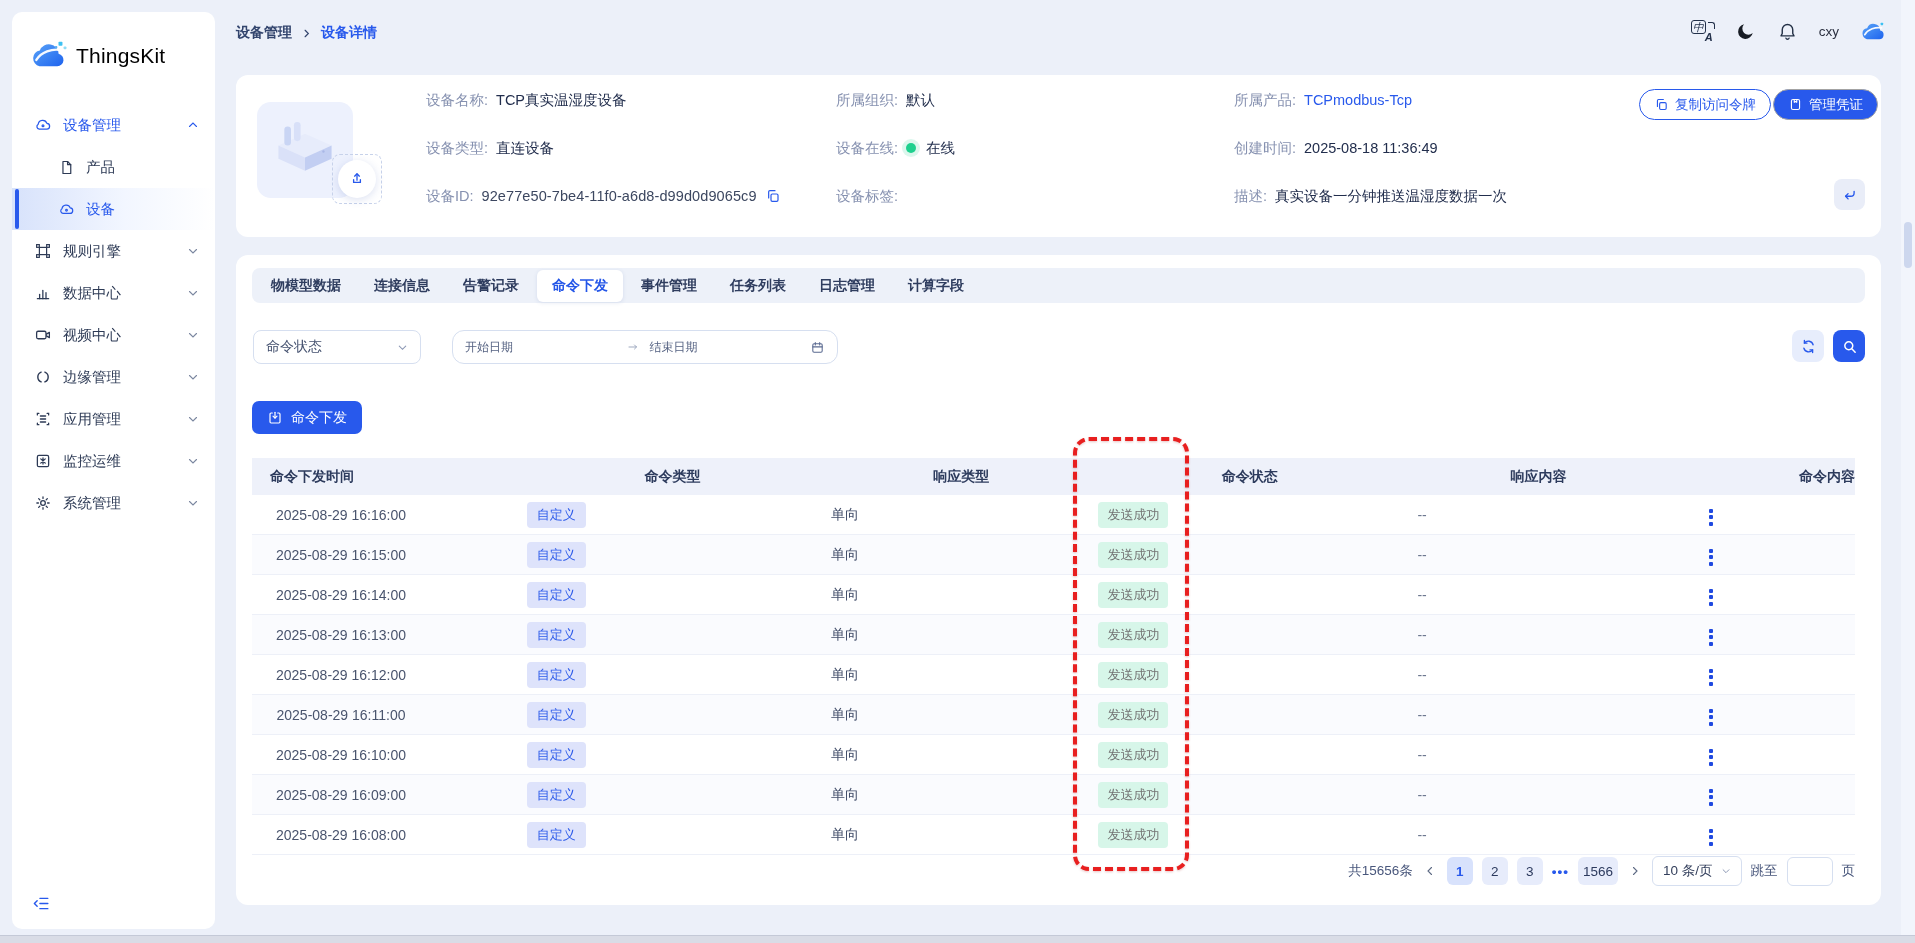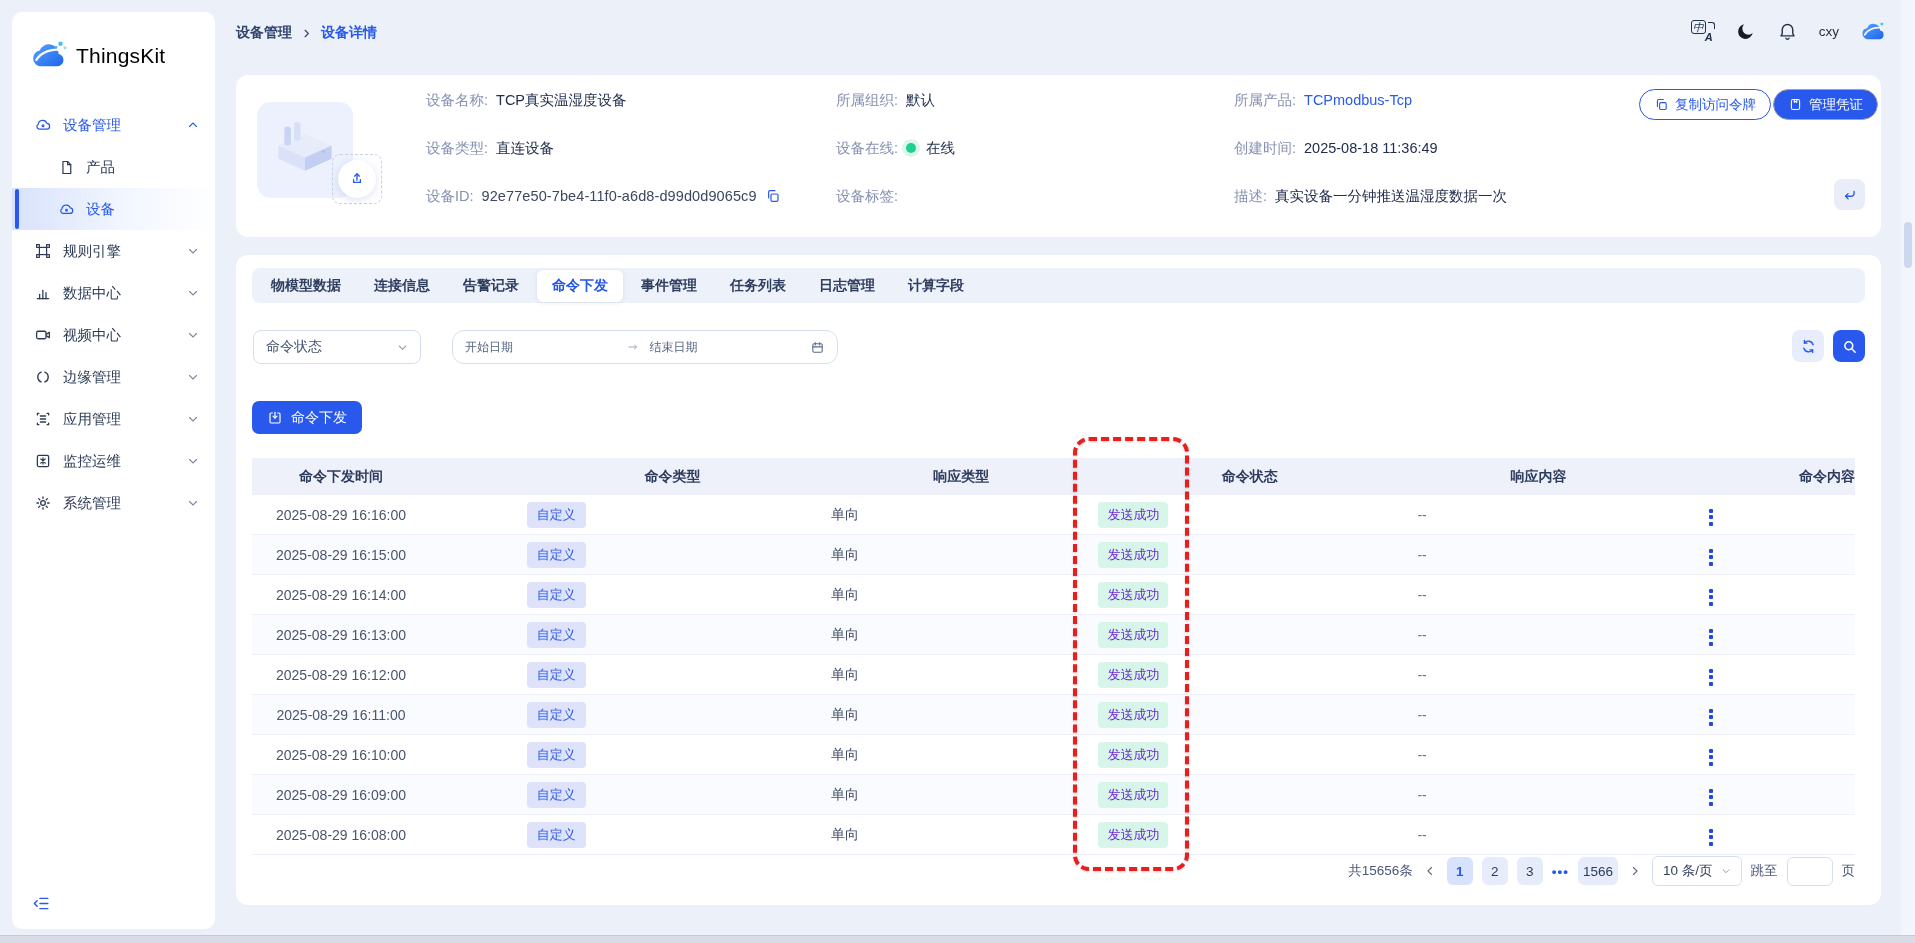--- a/index.html
+++ b/index.html
@@ -67,27 +67,27 @@
   .icon-btn.refresh{left:1556px;background:#e7edfc;color:#2859ec}
   .icon-btn.search{left:1597px;background:#2859ec;color:#fff}
 
   .dispatch-btn{position:absolute;left:16px;top:146px;height:33px;border-radius:7px;background:#2859ec;color:#fff;display:flex;align-items:center;gap:8px;padding:0 15px;font-size:14px;cursor:pointer}
 
   
   .tbl{position:absolute;left:16px;top:203px;width:1603px}
   .thead,.trow{display:grid;grid-template-columns:160px repeat(5,1fr);align-items:center}
   .thead{height:37px;background:#eef1fa;font-size:14px;font-weight:700;color:#2d3b5d}
   .thead span{text-align:right}
-  .thead span:first-child{text-align:center;padding-left:18px}
+  .thead span:first-child{text-align:left;padding-left:18px}
   .trow{height:40px;border-bottom:1px solid #edf0f8;font-size:14px;color:#414d69;background:#fff}
   .trow.alt{background:#fafbfe}
   .trow>div{text-align:center}
   .trow>div:first-child{text-align:center;padding-left:18px;color:#49546d}
   .badge-type{display:inline-block;padding:4px 10px;border-radius:4px;background:#dee3fb;color:#2d5bea;font-size:13px}
-  .badge-ok{display:inline-block;padding:4px 9px;border-radius:4px;background:#d7f6e9;color:#6d28d9;font-size:13px}
+  .badge-ok{display:inline-block;padding:4px 9px;border-radius:4px;background:#d7f6e9;color:#737373;font-size:13px}
   .dash{color:#6d7890}
   .kebab{display:inline-flex;flex-direction:column;gap:2.5px;cursor:pointer;padding:4px}
   .kebab i{width:4px;height:4px;border-radius:1px;background:#1f49e0}
 
   
   .pager{position:absolute;right:26px;top:601px;display:flex;align-items:center;gap:9px;font-size:13.5px;color:#49577c}
   .pArrow{color:#5c6983;cursor:pointer;display:flex;padding:2px}
   .pg{min-width:26px;height:28px;padding:0 5px;border-radius:6px;background:#e7ecfb;color:#2c3a5e;display:flex;align-items:center;justify-content:center;cursor:pointer}
   .pg.cur{background:#d8e2fc;color:#2859ec;font-weight:700}
   .pell{color:#2859ec;letter-spacing:1px;font-weight:700}

